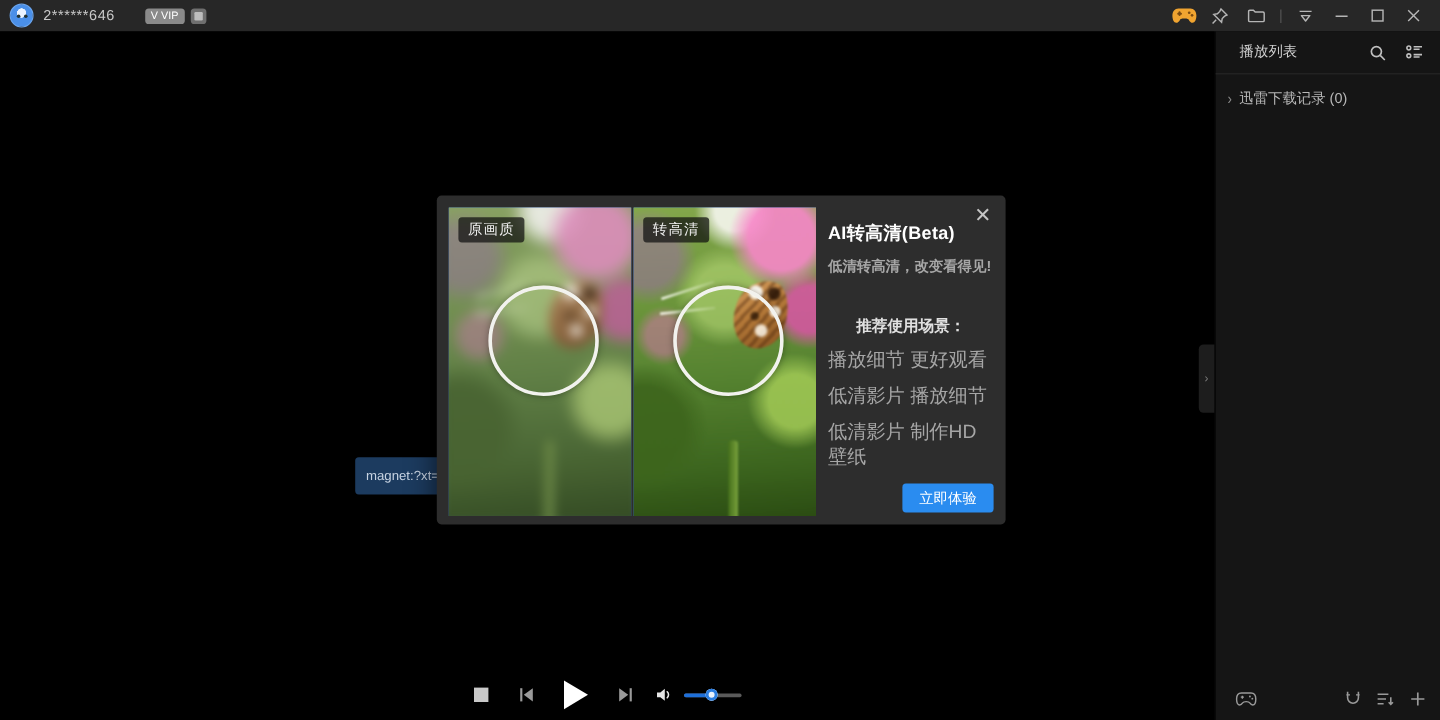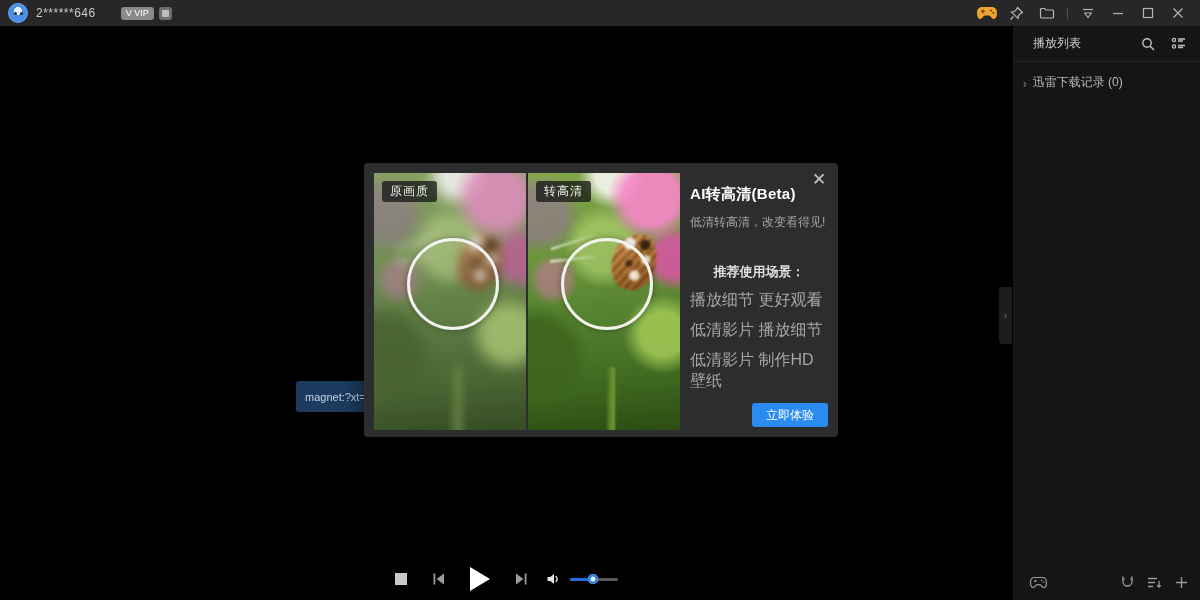--- a/index.html
+++ b/index.html
@@ -92,21 +92,21 @@
   .antenna.a2 { top:34%; transform:rotate(-6deg); }
   .blur-strong { filter:blur(4.5px) saturate(.92); }
   .blur-light { filter:blur(1px) saturate(1.25) contrast(1.06); }
   .ring { position:absolute; left:52%; top:43%; width:92px; height:92px; transform:translate(-50%,-50%);
     border:3px solid #f2f2ee; border-radius:50%; box-shadow:0 0 6px rgba(0,0,0,.35); }
   .img-label { position:absolute; left:8px; top:8px; background:rgba(15,15,15,.72); color:#f0f0f0;
     font-size:12px; padding:2px 8px; border-radius:3px; letter-spacing:1px; }
 
   .dlg-right { position:absolute; left:326px; top:22px; width:138px; color:#cfcfcf; }
   .dlg-title { color:#ffffff; font-size:15px; font-weight:bold; letter-spacing:.3px; }
-  .dlg-sub { color:#a6a6a6; font-size:12px; margin-top:10px; }
+  .dlg-sub { color:#a6a6a6; font-size:12px; margin-top:10px;font-weight:bold; }
   .dlg-sec { color:#e0e0e0; font-size:13px; font-weight:bold; margin-top:32px;text-align:center; }
   .dlg-line { color:#a6a6a6; font-size:16px; margin-top:9px; }
   .cta-btn { position:absolute; left:388px; top:240px; width:76px; height:24px; background:#2a8cf0;
     border:none; border-radius:3px; color:#fff; font-size:12px; cursor:pointer;
     display:flex; align-items:center; justify-content:center; }
 
   
   .controls { position:absolute; left:0; bottom:0; width:1012px; height:42px; display:flex;
     align-items:center; justify-content:center; gap:0; z-index:15; }
   .ctl { display:flex; align-items:center; justify-content:center; cursor:pointer; }

